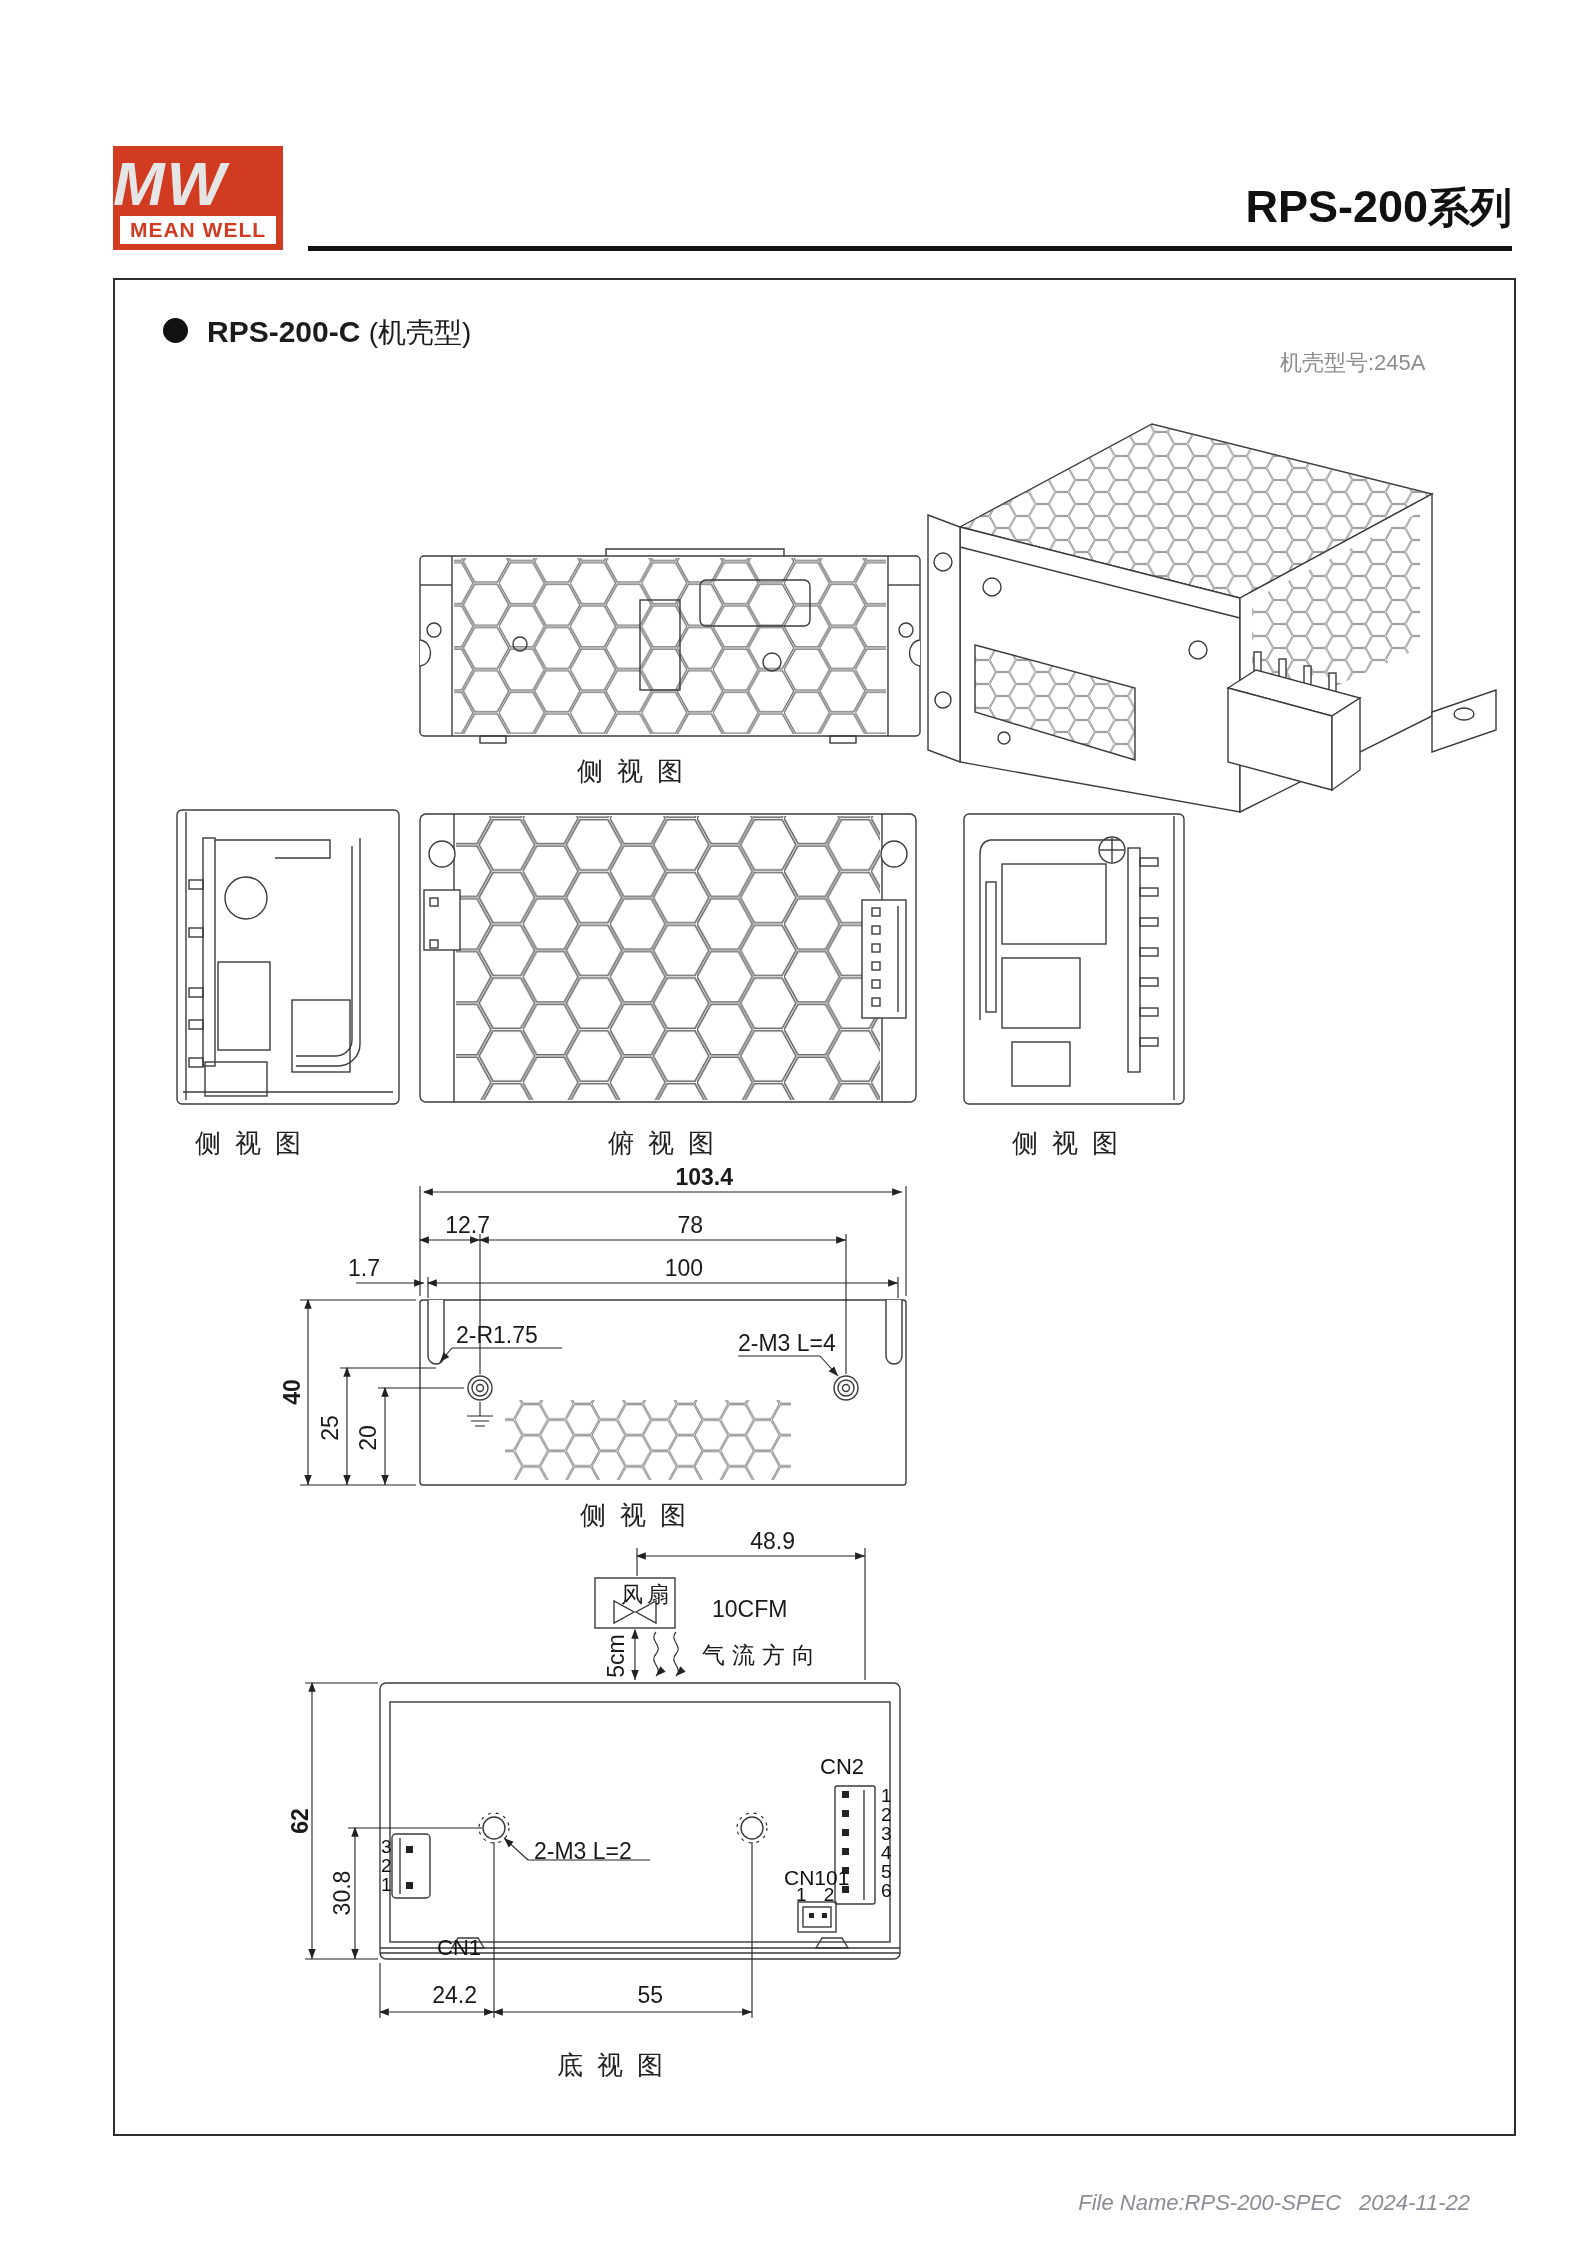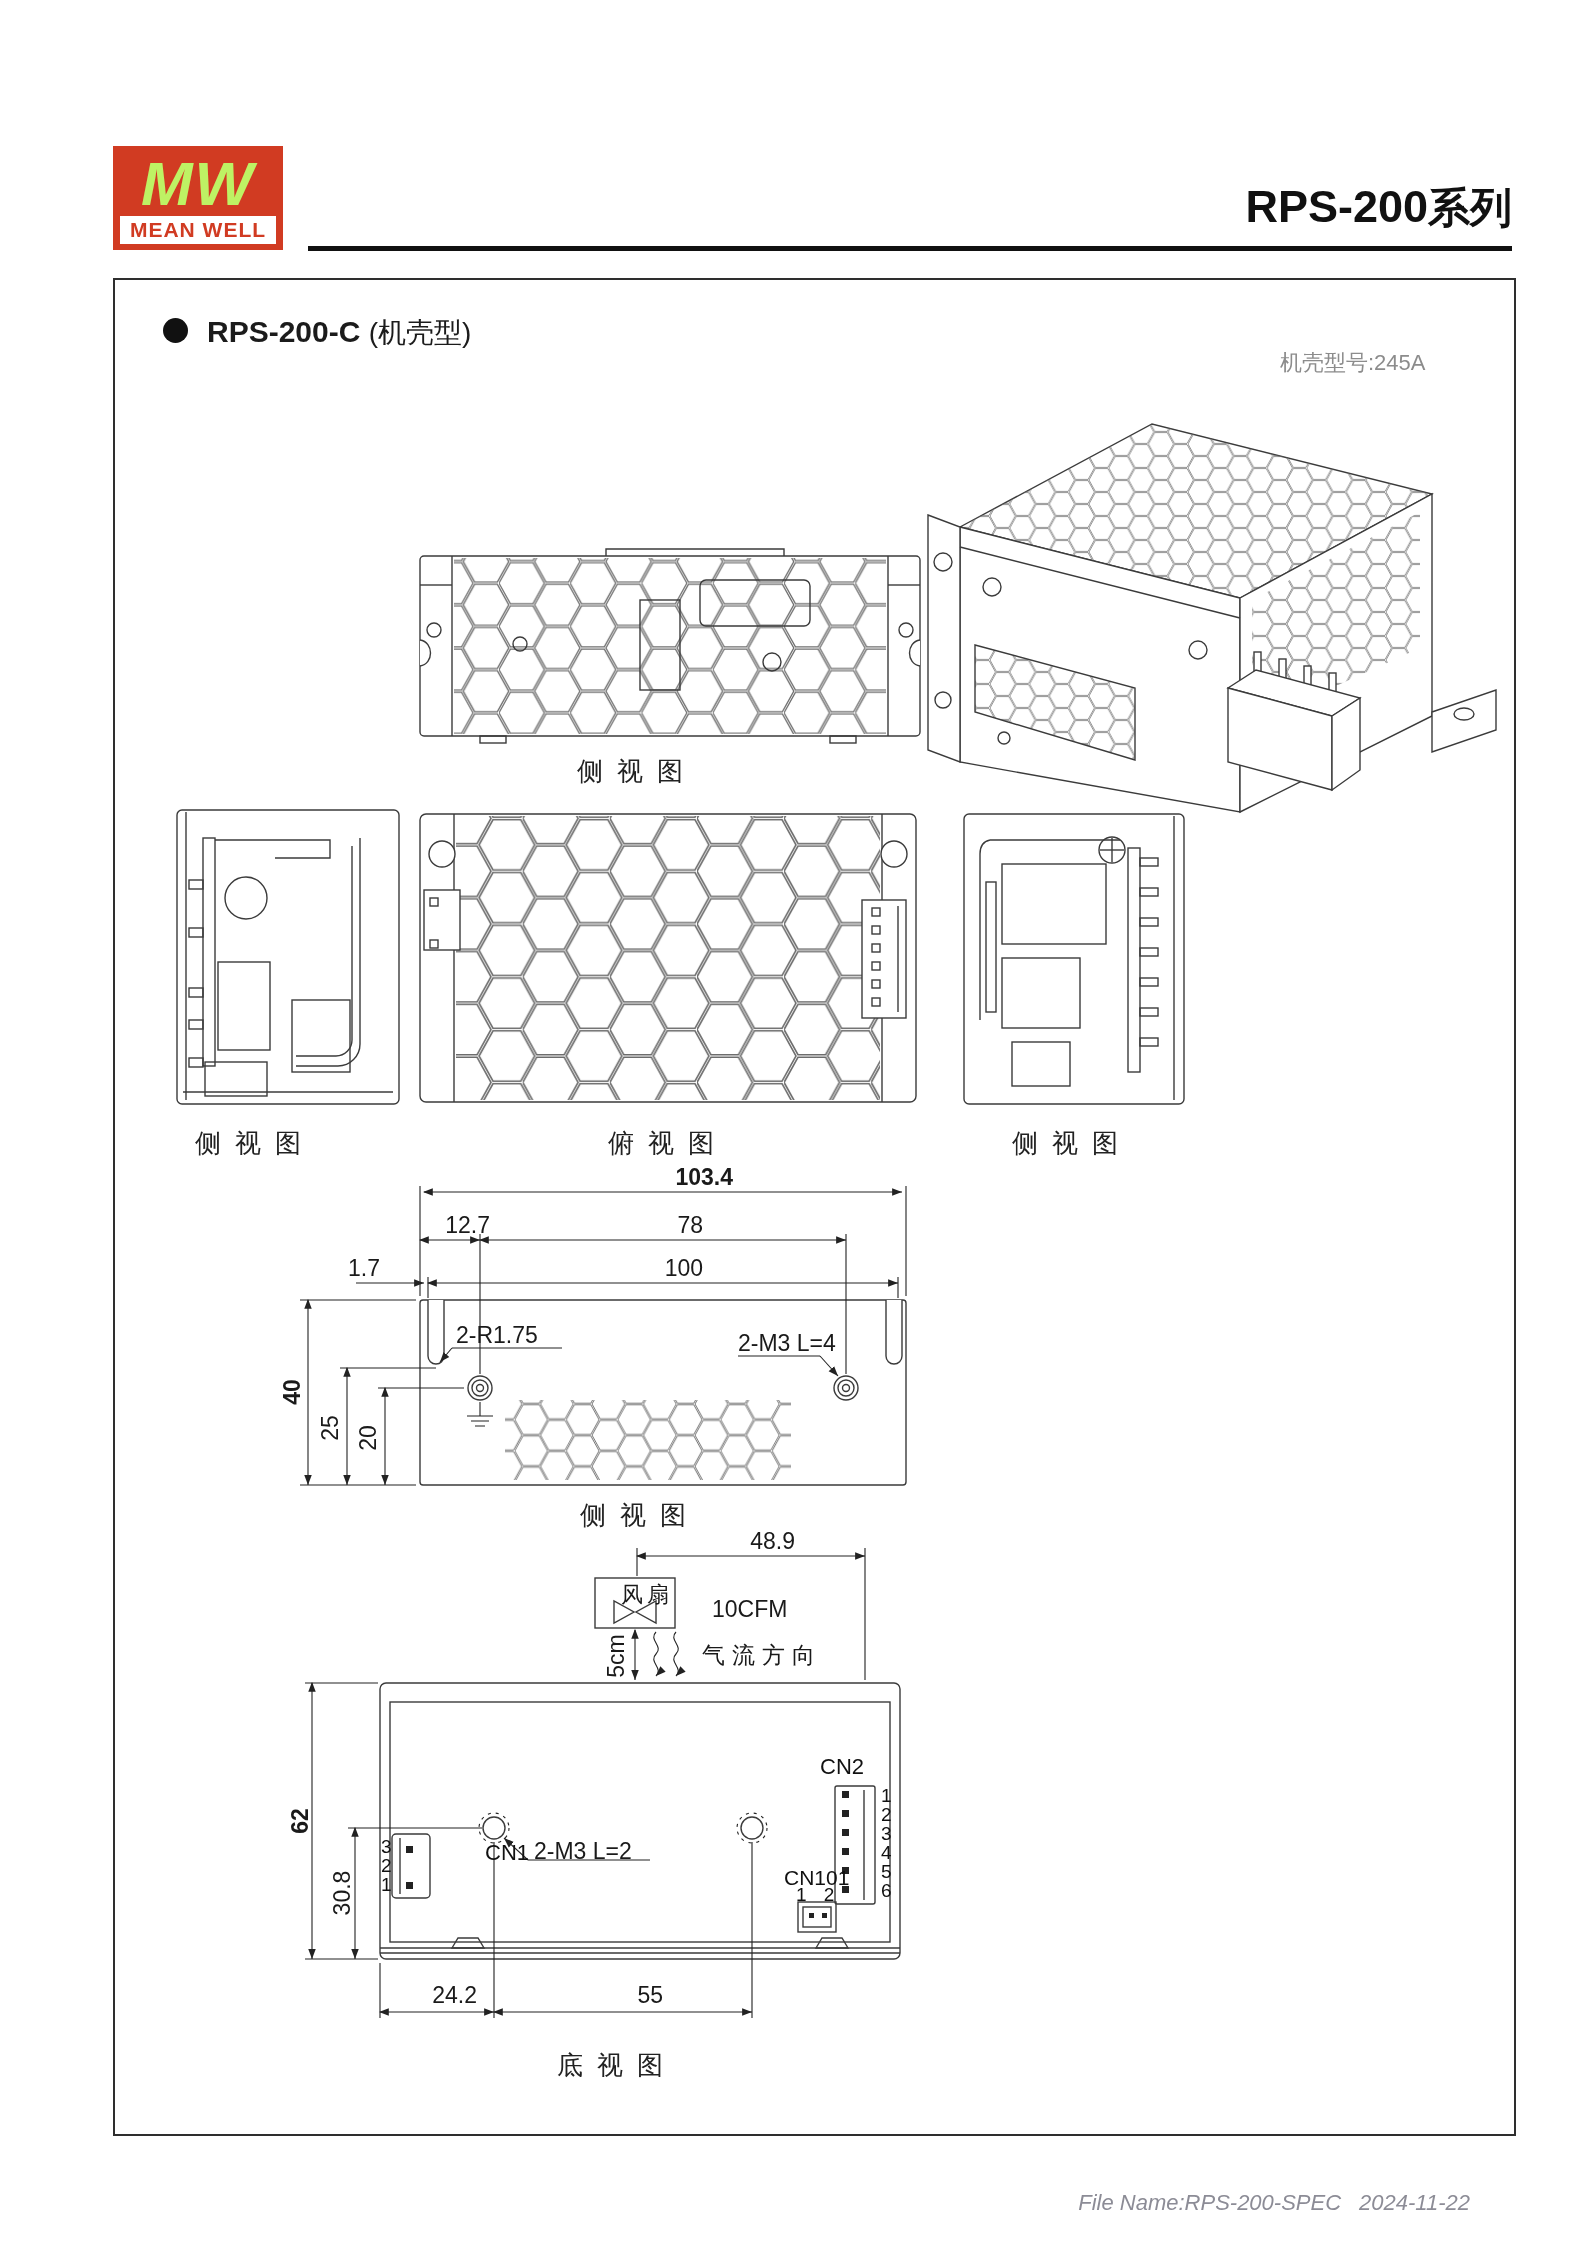--- a/index.html
+++ b/index.html
@@ -1,21 +1,21 @@
 <!DOCTYPE html>
 <html><head>
 <meta charset="utf-8">
 <style>
   html,body{margin:0;padding:0;background:#ffffff;}
   .page{position:relative;width:1587px;height:2245px;background:#fff;overflow:hidden;
         font-family:"Liberation Sans",sans-serif;color:#1b1b1b;}
   .abs{position:absolute;white-space:nowrap;}
   
   .logo{position:absolute;left:113px;top:146px;width:170px;height:104px;background:#d13b22;}
-  .logo-mw{position:absolute;left:0;top:2px;width:100%;text-align:center;color:#bef264;
+  .logo-mw{position:absolute;left:0;top:2px;width:100%;text-align:left;color:#e5e5e5;
            font-size:62px;font-weight:bold;font-style:italic;letter-spacing:2px;
            font-family:"Liberation Sans",sans-serif;}
   .logo-band{position:absolute;left:7px;right:7px;bottom:6px;height:28px;background:#fff;
              display:flex;align-items:center;justify-content:center;}
   .logo-brand{color:#d13b22;font-size:21px;font-weight:bold;letter-spacing:1px;}
   .title{position:absolute;left:308px;top:184px;font-size:41px;font-weight:600;
          letter-spacing:7px;color:#151515;}
   .series{position:absolute;right:75px;top:180px;font-size:45px;font-weight:bold;color:#111;}
   .series .cjk{font-size:42px;}
   .hrule{position:absolute;left:308px;top:246px;width:1204px;height:5px;background:#111;}
@@ -304,21 +304,21 @@
   <div class="abs dim" style="left:668px;top:1596px;margin-left:44px;">10CFM</div>
   <div class="abs dim rot" style="left:566px;top:1643px;">5cm</div>
   <div class="abs dim" style="left:702px;top:1640px;letter-spacing:7px;">气流方向</div>
 
   <div class="abs dim dimb rot" style="left:250px;top:1808px;">62</div>
   <div class="abs dim rot" style="left:292px;top:1880px;">30.8</div>
   <div class="abs dim" style="left:534px;top:1838px;">2-M3 L=2</div>
   <div class="abs dim ctr" style="left:397px;top:1982px;width:80px;">24.2</div>
   <div class="abs dim ctr" style="left:583px;top:1982px;width:80px;">55</div>
 
-  <div class="abs cn" style="left:437px;top:1840px;margin-left:48px;">CN1</div>
+  <div class="abs cn" style="left:437px;top:1935px;">CN1</div>
   <div class="abs cn" style="left:820px;top:1754px;">CN2</div>
   <div class="abs cn" style="left:784px;top:1866px;font-size:21px;">CN101</div>
   <div class="abs pin" style="left:796px;top:1884px;letter-spacing:6px;">1 2</div>
   <div class="abs pin" style="left:381px;top:1836px;">3</div>
   <div class="abs pin" style="left:381px;top:1855px;">2</div>
   <div class="abs pin" style="left:381px;top:1874px;">1</div>
   <div class="abs pin" style="left:881px;top:1785px;">1</div>
   <div class="abs pin" style="left:881px;top:1804px;">2</div>
   <div class="abs pin" style="left:881px;top:1823px;">3</div>
   <div class="abs pin" style="left:881px;top:1842px;">4</div>

